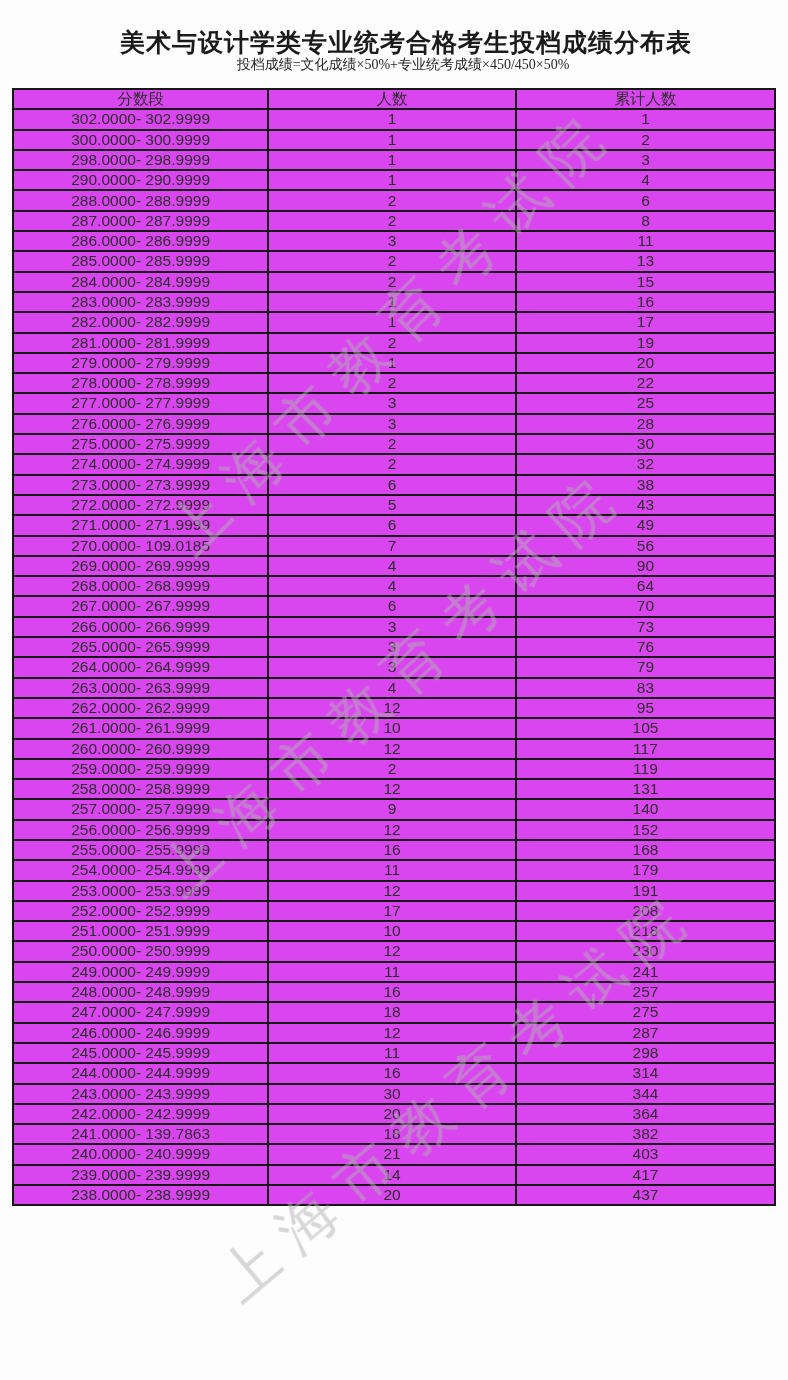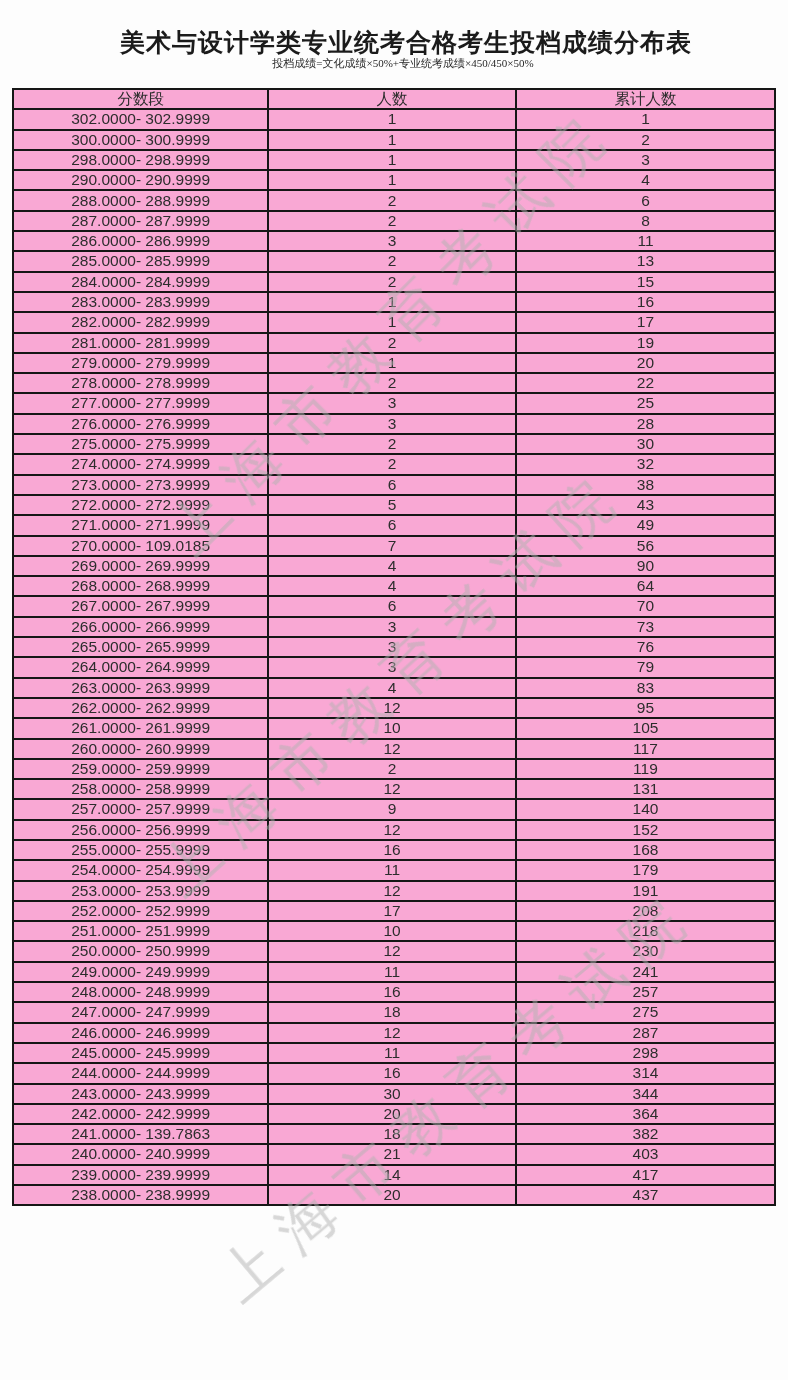--- a/index.html
+++ b/index.html
@@ -37,36 +37,36 @@
     letter-spacing: 1px;
     color: var(--title);
     font-family: "Liberation Sans", sans-serif;
   }
   .formula-subtitle {
     position: absolute;
     top: 56px;
     left: 0;
     width: 100%;
     text-align: center;
-    font-size: 11px;
+    font-size: 14px;
     color: #262626;
     font-family: "Liberation Serif", "DejaVu Serif", serif;
     padding-left: 18px;
   }
   .table-wrap {
     position: absolute;
     left: 12px;
     top: 88px;
     width: 764px;
   }
   table.score-table {
     width: 100%;
     border-collapse: collapse;
     table-layout: fixed;
-    background: #f9a8d4;
+    background: #d946ef;
   }
   table.score-table th,
   table.score-table td {
     border: 2px solid var(--border);
     height: 20.3px;
     padding: 0;
     line-height: 1.05;
     text-align: center;
     vertical-align: middle;
     font-size: 15.5px;

